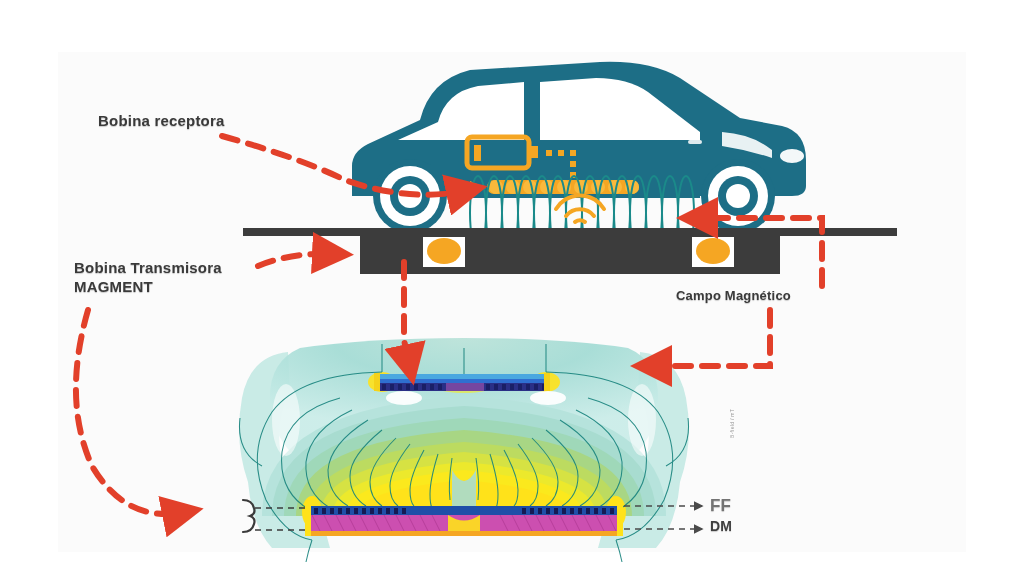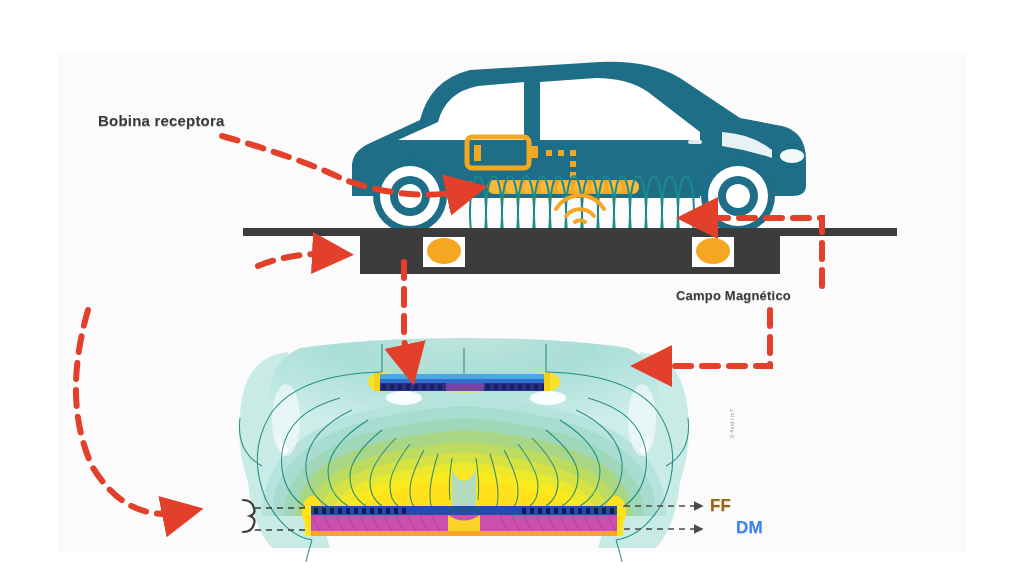--- a/index.html
+++ b/index.html
@@ -6,22 +6,22 @@
   body{width:1024px;height:576px;overflow:hidden;
        font-family:"Liberation Sans","DejaVu Sans",sans-serif;}
   #stage{position:relative;width:1024px;height:576px;background:#ffffff;}
   #panel{position:absolute;left:58px;top:52px;width:908px;height:500px;
          background:#fbfbfb;}
   .lbl{position:absolute;font-weight:bold;color:#3a3a3a;letter-spacing:.2px;
        text-shadow:0 1px 1px rgba(0,0,0,.20);white-space:pre;}
   #lbl-receptora{left:98px;top:112px;font-size:15px;}
   #lbl-transmisora{left:74px;top:258px;font-size:15px;line-height:19px;}
   #lbl-campo{left:676px;top:288px;font-size:13px;}
-  #lbl-ff{left:710px;top:496px;font-size:17px;color:#a16207;font-weight:bold;}
-  #lbl-dm{left:710px;top:518px;font-size:17px;color:#3b82f6;font-weight:bold;margin-left:26px;}
+  #lbl-ff{left:710px;top:496px;font-size:17px;color:#737373;font-weight:bold;}
+  #lbl-dm{left:710px;top:518px;font-size:14px;color:#404040;font-weight:bold;}
   svg{position:absolute;left:0;top:0;}
   #vert-note{position:absolute;left:729px;top:386px;width:14px;height:52px;
     font-size:5px;color:#9a9a9a;writing-mode:vertical-rl;transform:rotate(180deg);
     letter-spacing:.3px;overflow:hidden;}
 </style>
 </head>
 <body>
 
 <div id="stage">
   <div id="panel"></div>
@@ -336,17 +336,19 @@
 
       <path d="M822,286 L822,218 L694,218"></path>
 
       <path d="M770,310 L770,366 L648,366"></path>
 
       <path d="M404,262 L404,340 L410,368"></path>
     </g>
   </svg>
 
   <div class="lbl" id="lbl-receptora">Bobina receptora</div>
+  <div class="lbl" id="lbl-transmisora">Bobina Transmisora
+MAGMENT</div>
   <div class="lbl" id="lbl-campo">Campo Magnético</div>
   <div class="lbl" id="lbl-ff">FF</div>
   <div class="lbl" id="lbl-dm">DM</div>
   <div id="vert-note">B-field / mT</div>
 </div>
 
 </body></html>

